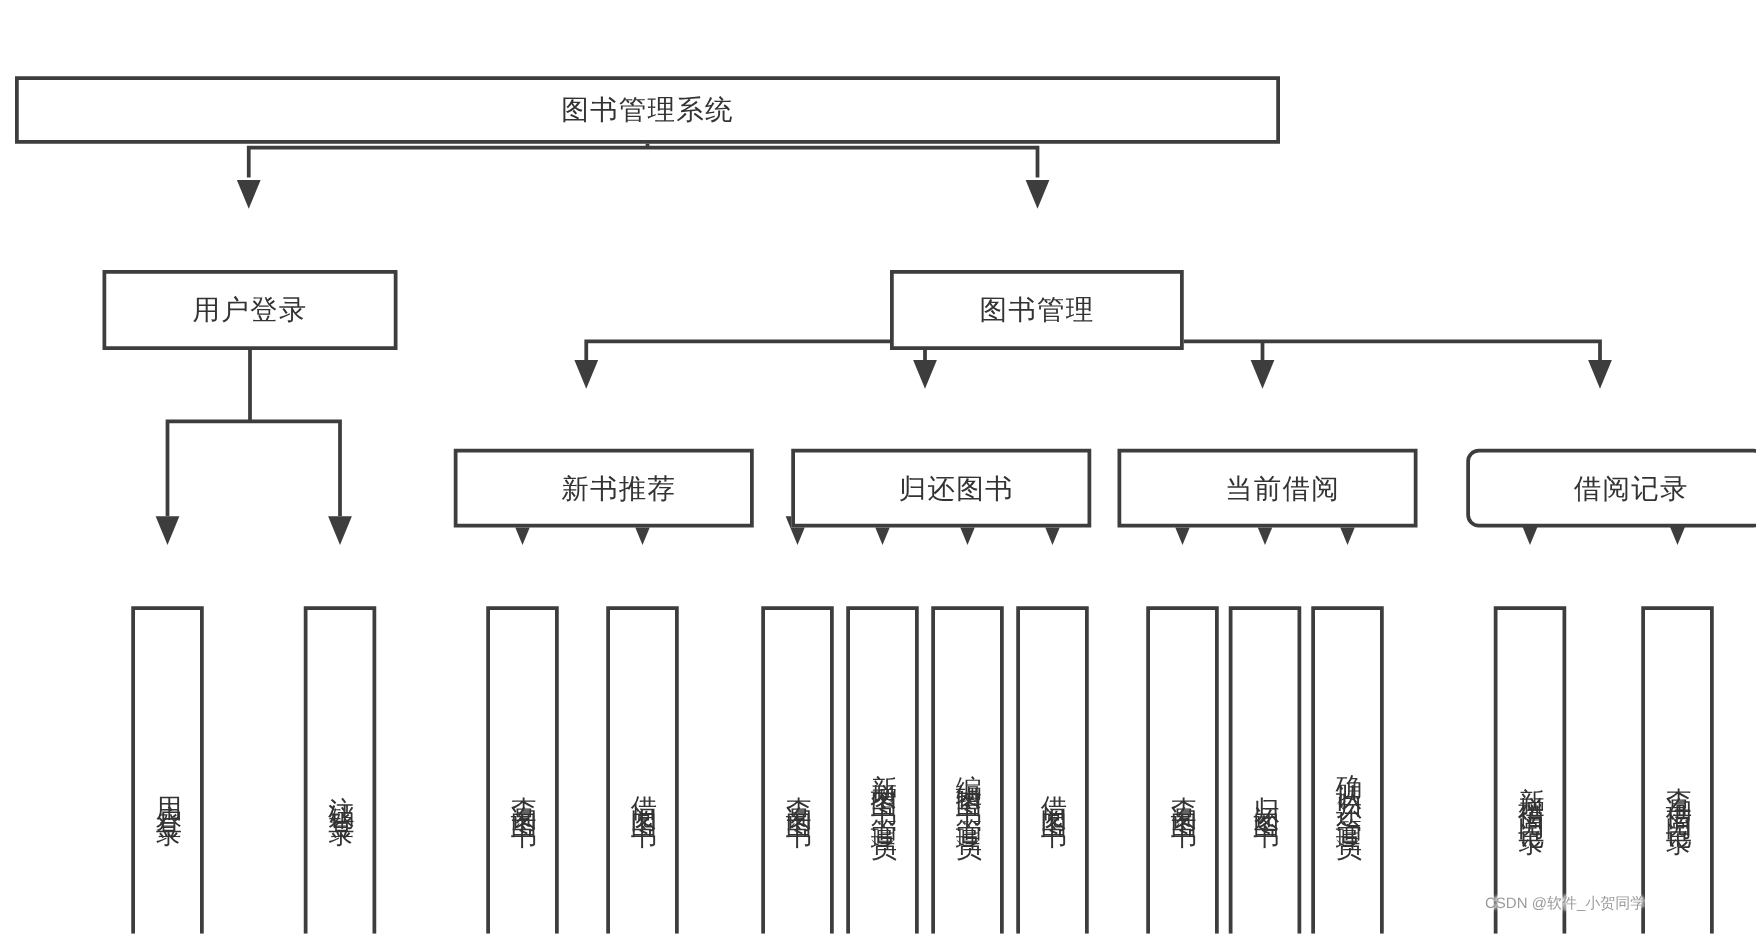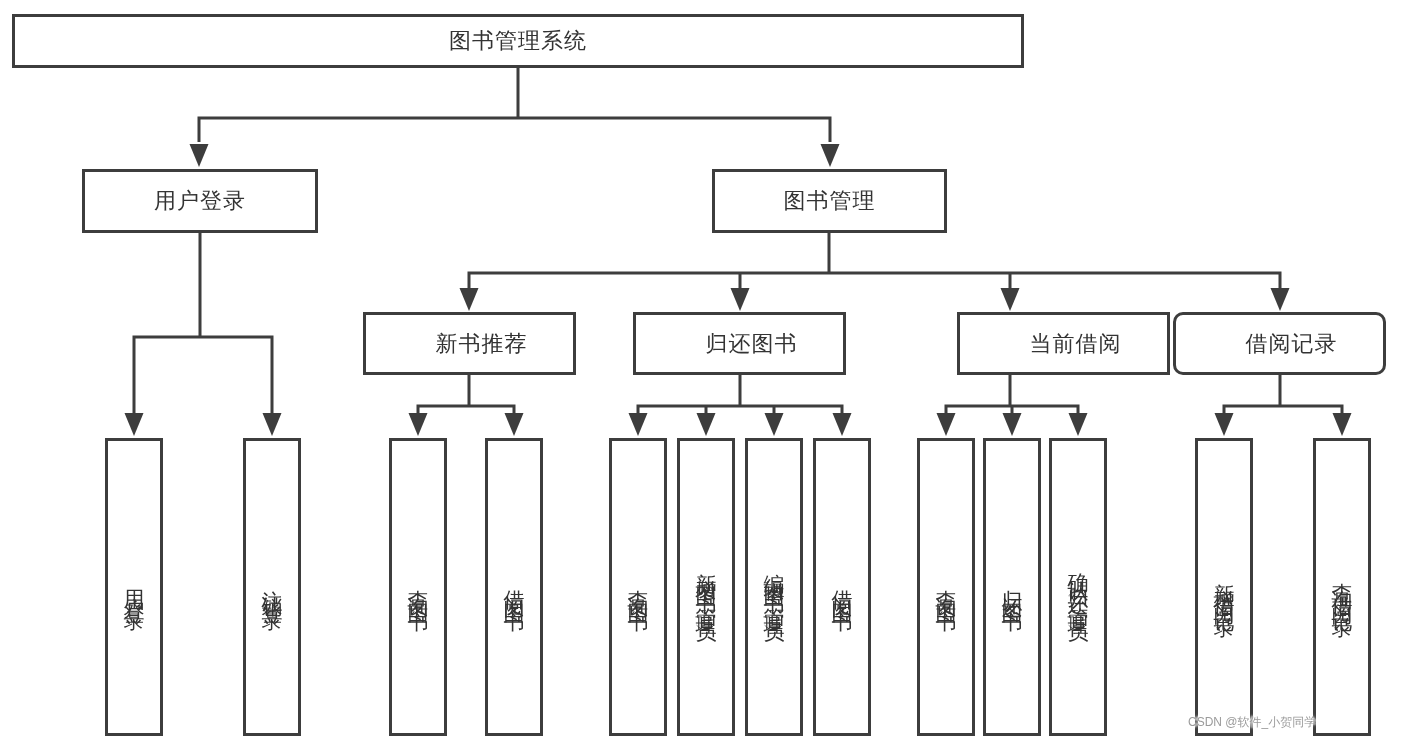--- a/index.html
+++ b/index.html
@@ -32,31 +32,32 @@
   .box {
     position: absolute;
     background: var(--bg);
     border: 3px solid var(--line);
     color: var(--text);
     display: flex;
     align-items: center;
     justify-content: center;
     z-index: 2;
     text-align: center;
+    margin-top: 47px;
   }
   .h-box { font-size: 22px; letter-spacing: 1px; }
   .root-box  { left: 12px;  top: 14px;  width: 1012px; height: 54px; }
 
   .l2-user   { left: 82px;  top: 169px; width: 236px; height: 64px; }
   .l2-book   { left: 712px; top: 169px; width: 235px; height: 64px; }
 
-  .l3 { top: 312px; width: 213px; height: 63px; padding-left: 24px; }
+  .l3 { top: 312px; width: 240px; height: 63px; padding-left: 24px; }
   .l3-rec  { left: 363px; }
   .l3-bor  { left: 633px; }
-  .l3-cur  { left: 957px; }
+  .l3-cur  { left: 894px; }
   .l3-log  { left: 1173px; border-radius: 10px; }
 
   .leaf {
     top: 438px;
     width: 58px;
     height: 298px;
     font-size: 21px;
     writing-mode: vertical-rl;
     text-orientation: mixed;
     letter-spacing: 7px;

